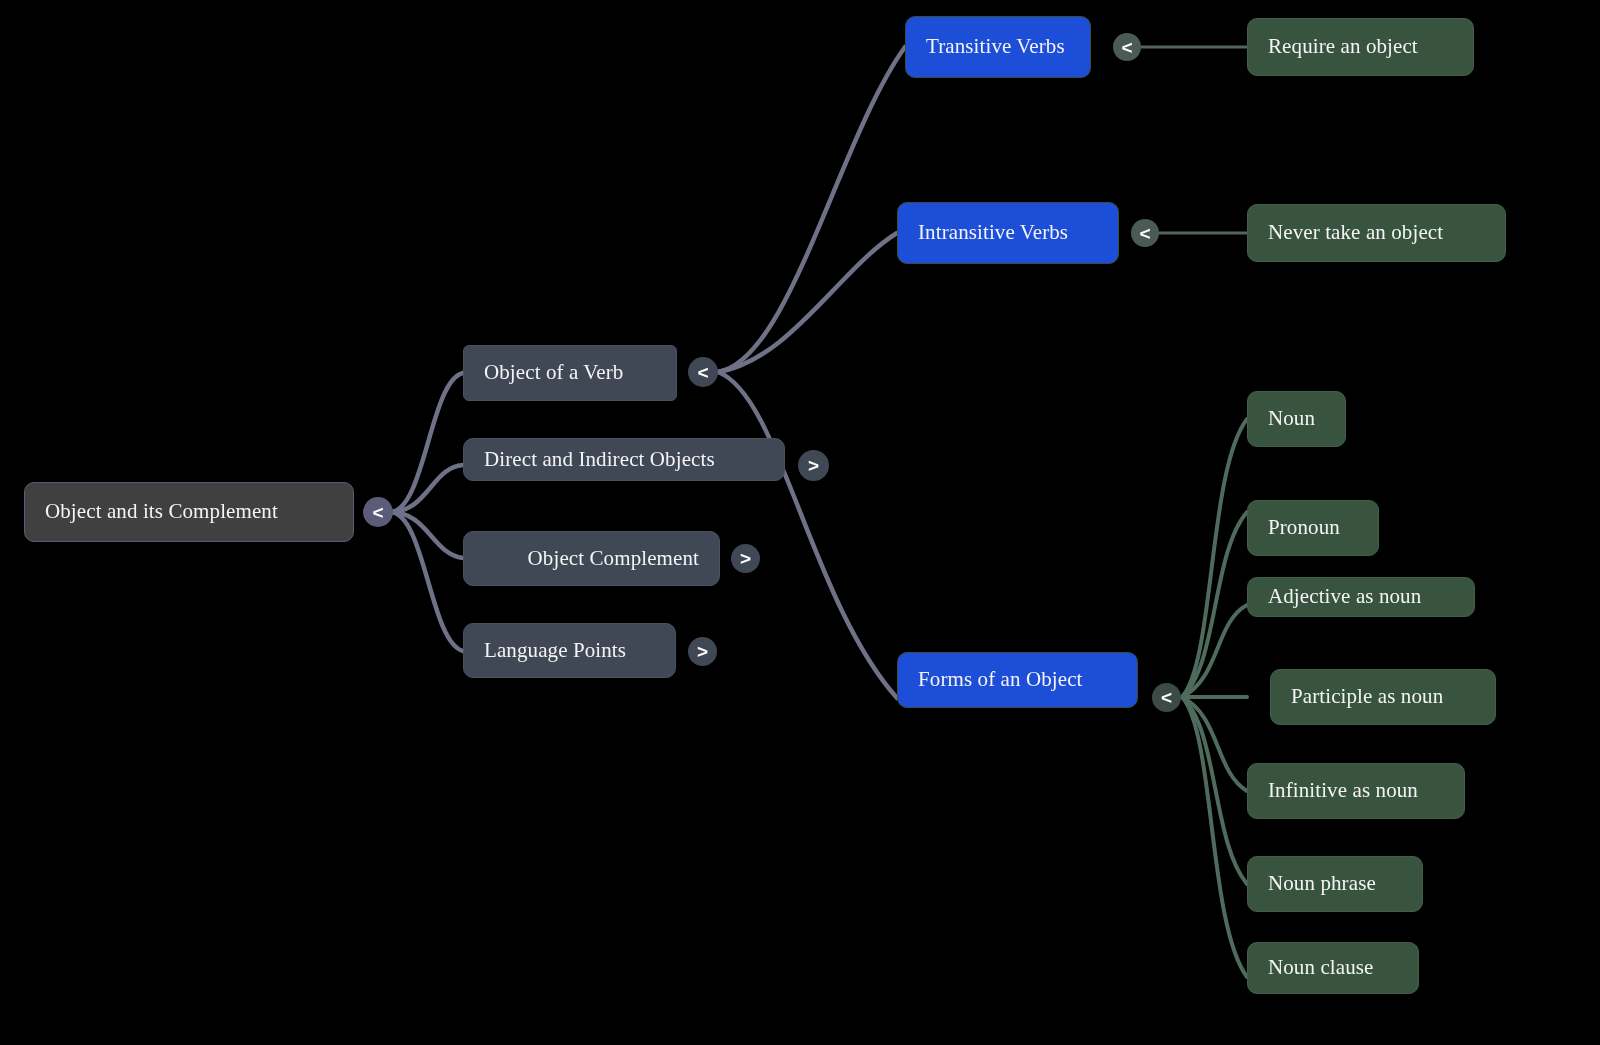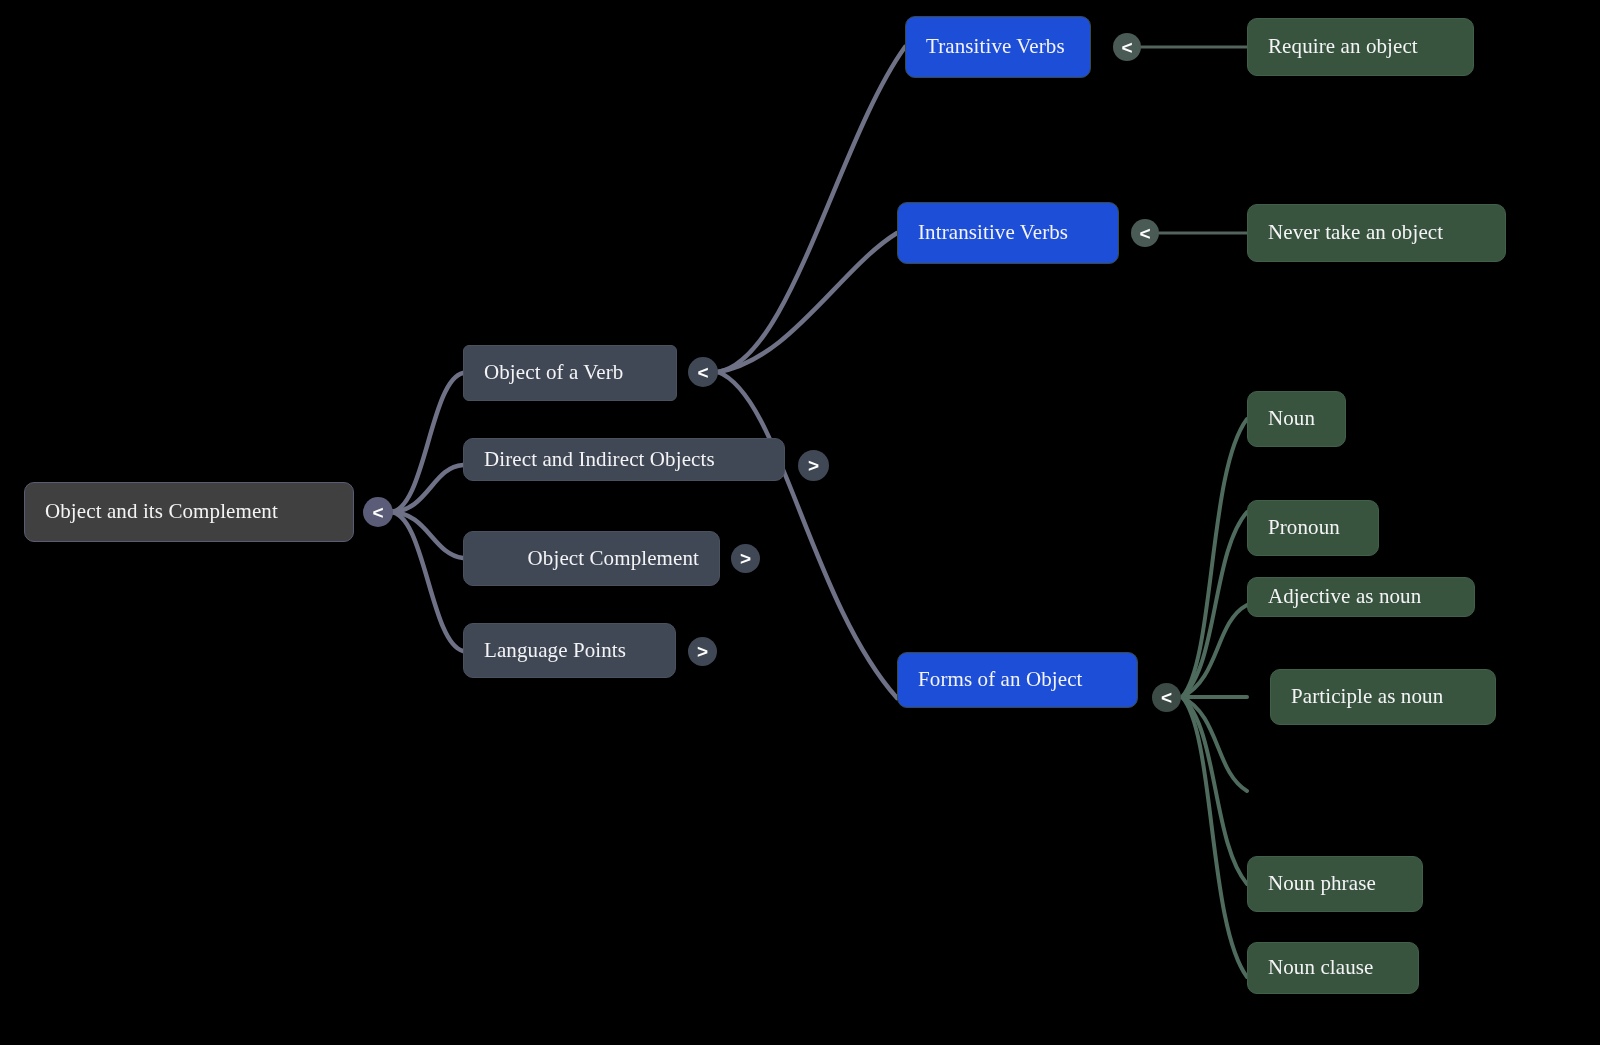--- a/index.html
+++ b/index.html
@@ -186,20 +186,23 @@
   </div>
   <div class="node leaf" style="left:1247px; top:500px; width:132px; height:56px;">
     <span>Pronoun</span>
   </div>
   <div class="node leaf" style="left:1247px; top:577px; width:228px; height:40px;">
     <span>Adjective as noun</span>
   </div>
   <div class="node leaf" style="left:1247px; top:669px; width:226px; height:56px;margin-left:23px;">
     <span>Participle as noun</span>
   </div>
+  <div class="node leaf" style="left:1247px; top:763px; width:218px; height:56px;">
+    <span>Infinitive as noun</span>
+  </div>
   <div class="node leaf" style="left:1247px; top:856px; width:176px; height:56px;">
     <span>Noun phrase</span>
   </div>
   <div class="node leaf" style="left:1247px; top:942px; width:172px; height:52px;">
     <span>Noun clause</span>
   </div>
 
 </div>
 
 </body></html>

